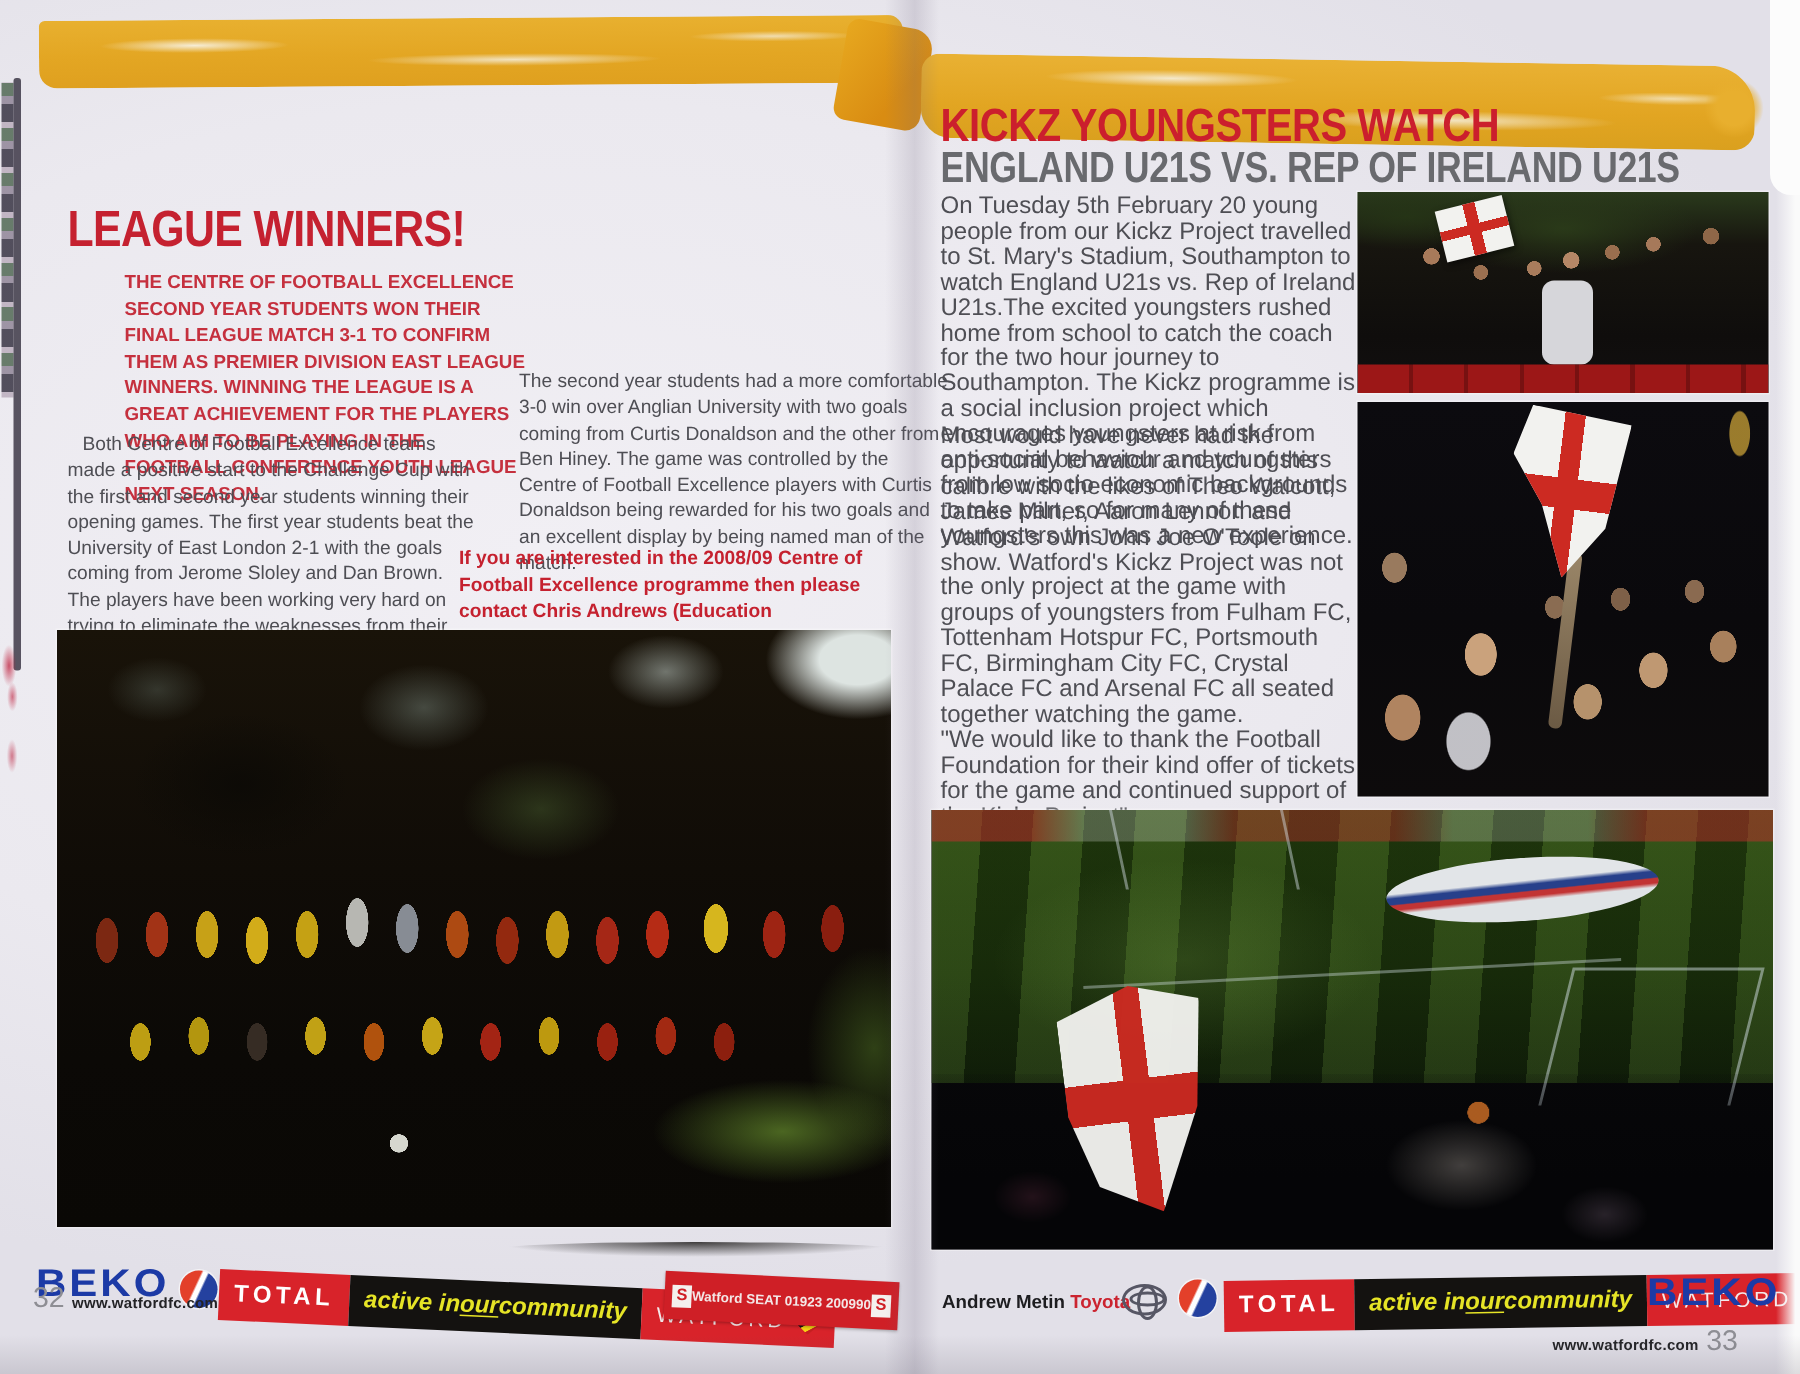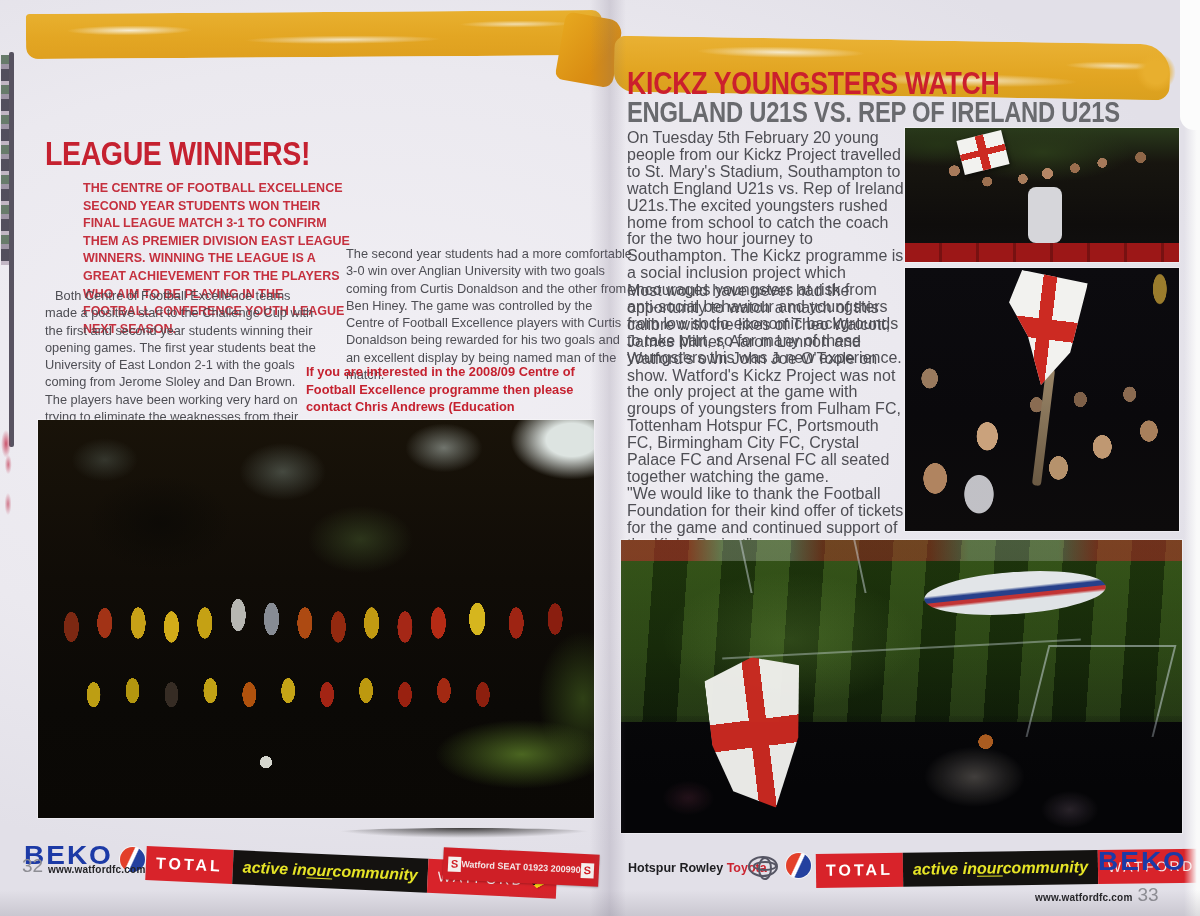--- a/index.html
+++ b/index.html
@@ -273,21 +273,21 @@
     <div class="stadium-pitch"></div>
     <div class="stadium-stands"></div>
     <div class="goal-frame-top"></div>
     <div class="goal-frame-right"></div>
     <div class="pitch-line"></div>
     <div class="center-ellipse"></div>
     <div class="stadium-crowd"></div>
     <div class="flag stadium-flag"></div>
   </div>
 
-  <div class="toyota-dealer"><span>Hotspur Rowley </span><span class="ty">Toyota</span></div>
+  <div class="toyota-dealer"><span>Andrew Metin </span><span class="ty">Toyota</span></div>
   <div class="toyota-logo"></div>
   <div class="globe globe-right"></div>
   <div class="banner banner-right">
     <div class="seg seg-total">TOTAL</div>
     <div class="seg seg-community">
         <span>active in </span>
         <u>our</u>
         <span> community</span>
       </div>
     <div class="seg seg-watford">

